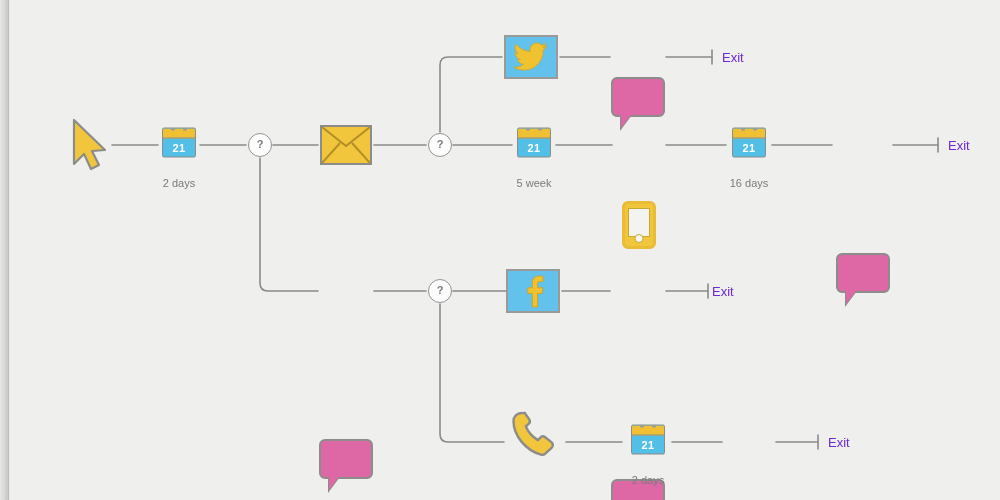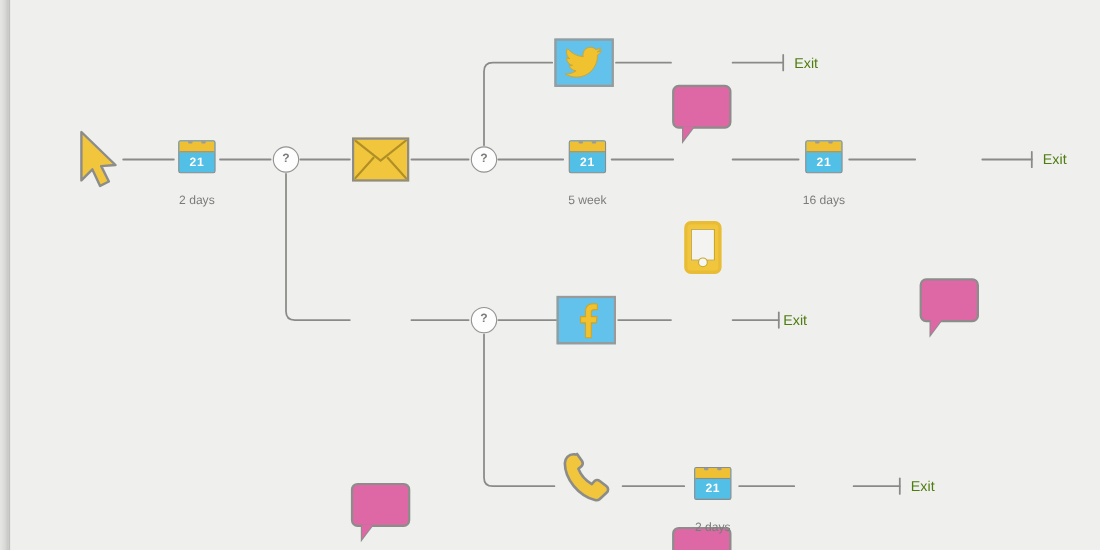--- a/index.html
+++ b/index.html
@@ -194,21 +194,21 @@
   }
 
   
   .handset svg { display: block; }
 
   
   .exit-label {
     position: absolute;
     transform: translateY(-50%);
     font-size: 13px;
-    color: #4d7c0f;
+    color: #6d28d9;
     white-space: nowrap;
   }
 </style>
 </head>
 <body>
 
 <div id="canvas">
 
   <div class="edge-strip">
     <div class="edge-line"></div>

